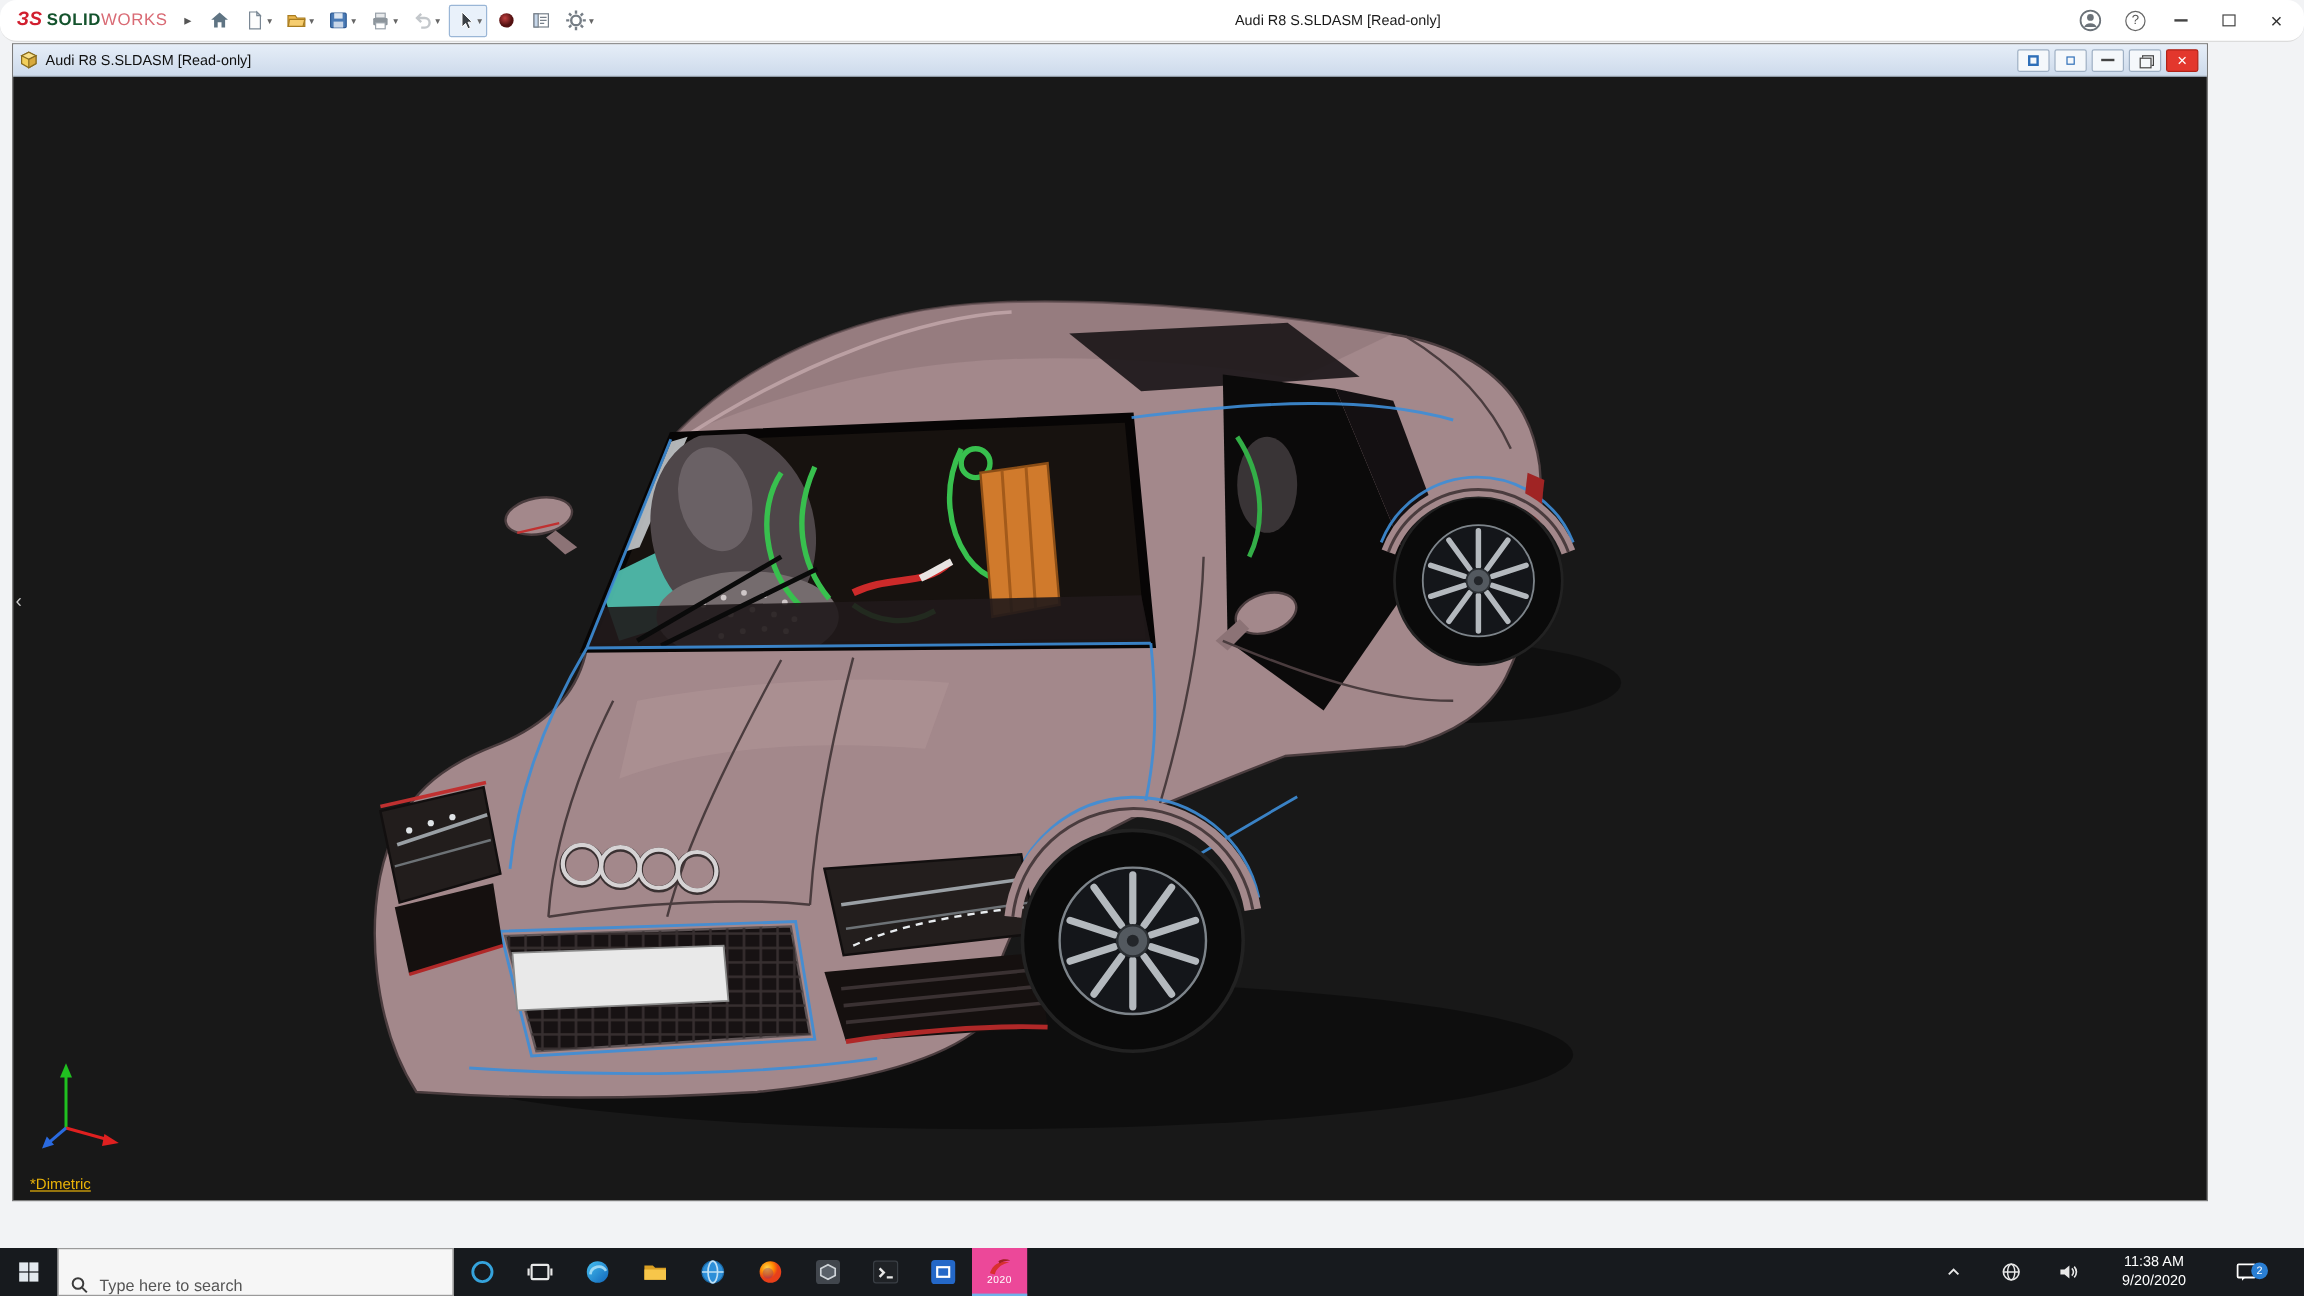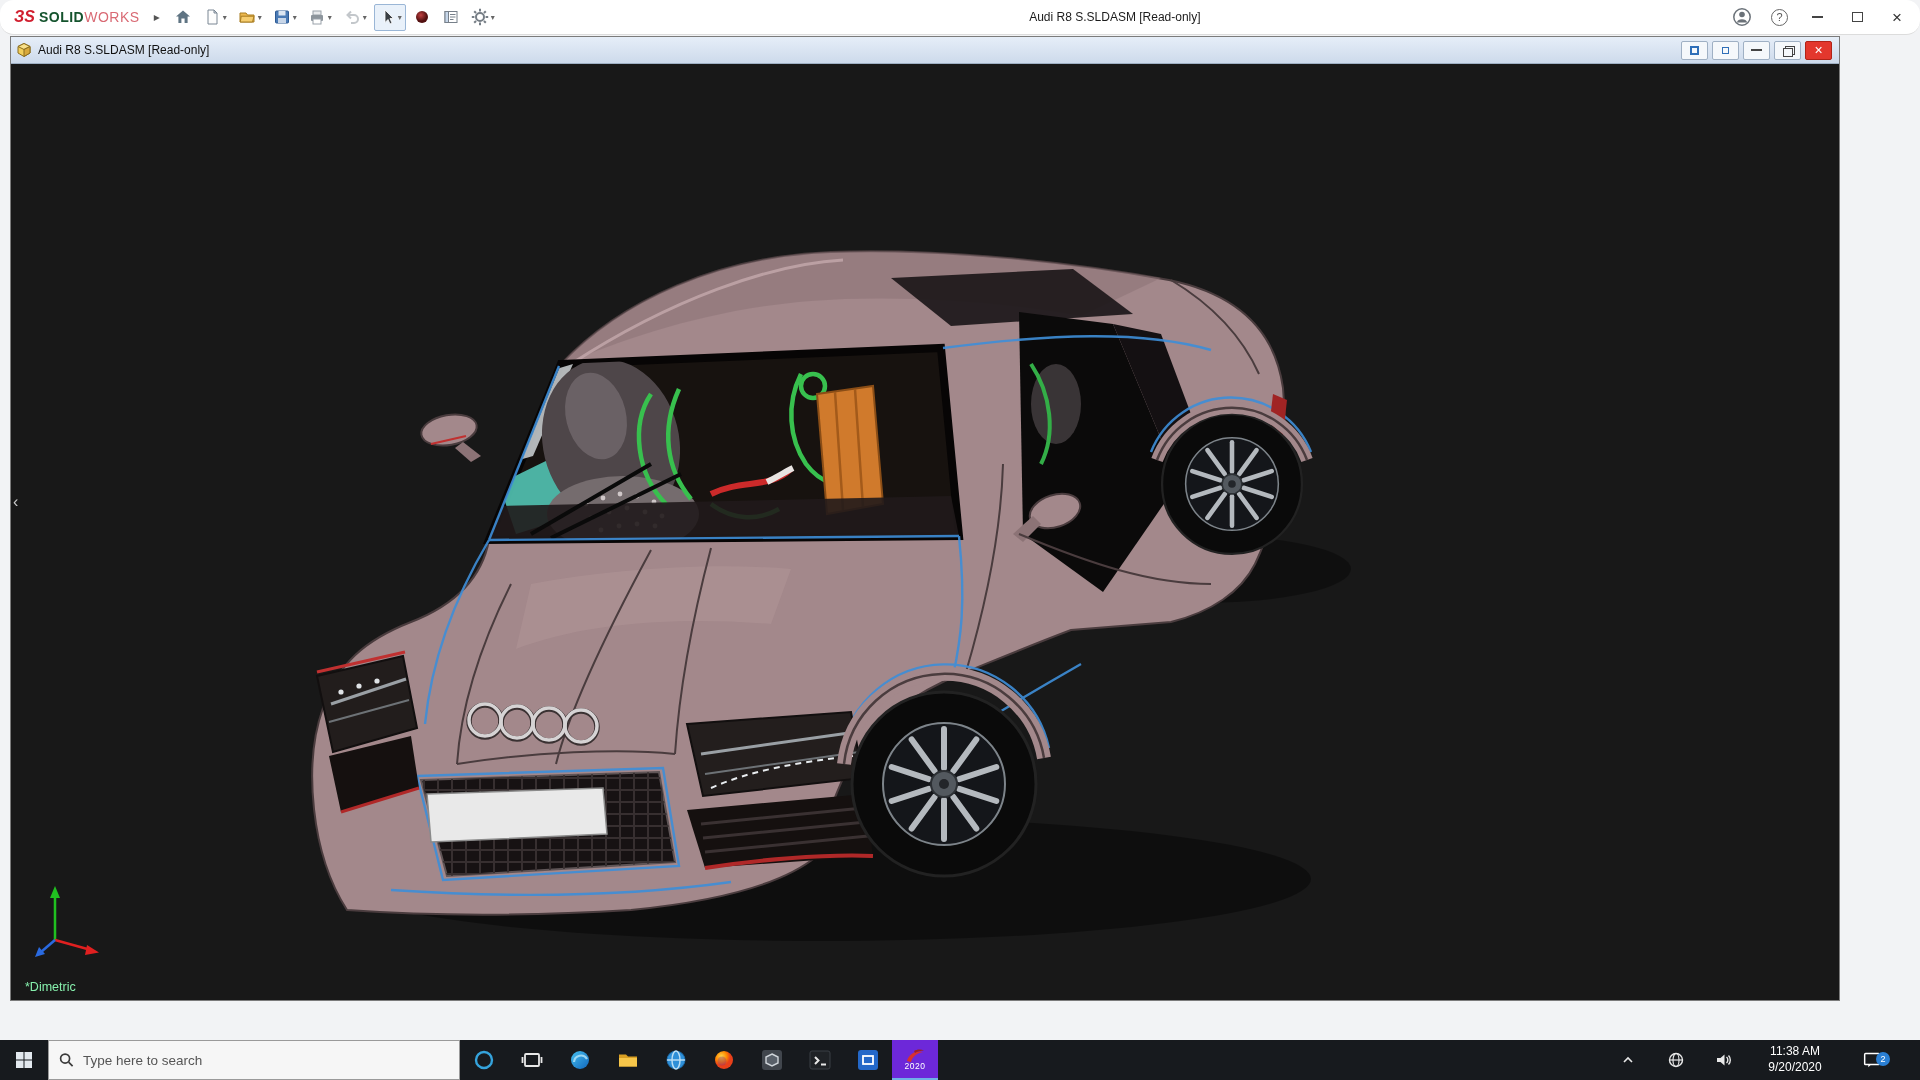--- a/index.html
+++ b/index.html
@@ -40,34 +40,34 @@
   .doc-btn .bluebox.small { width:7px; height:7px; border-width:1.5px; }
   .doc-btn .restore { position:relative; width:10px; height:9px; }
   .doc-btn .restore:before { content:""; position:absolute; left:2px; top:0; width:8px; height:7px; border:1.5px solid #444; }
   .doc-btn .restore:after { content:""; position:absolute; left:0; top:2px; width:8px; height:7px; border:1.5px solid #444; background:#f5f8fb; }
   .doc-btn.close { background:#e3372d; border-color:#b02318; color:#fff; font-size:14px; line-height:1; }
 
   
   .viewport { position:absolute; left:0; top:27px; width:1828px; height:936px; background:#181818; overflow:hidden; }
   .viewport svg.scene { position:absolute; left:0; top:0; width:100%; height:100%; }
   .edge-tab { position:absolute; left:2px; top:430px; color:#c9c9c9; font-size:16px; line-height:1; }
-  .view-label { position:absolute; left:14px; bottom:6px; color:#86efac; font-size:12.5px; }
+  .view-label { position:absolute; left:14px; bottom:6px; color:#eab308; font-size:12.5px;text-decoration:underline; }
   .triad { position:absolute; left:22px; bottom:34px; width:80px; height:88px; }
 
   
   .taskbar { position:absolute; left:0; bottom:0; width:1920px; height:40px; background:#171a1e;
              display:flex; align-items:stretch; color:#e8e8e8; }
   .tb-btn { width:48px; display:flex; align-items:center; justify-content:center; }
-  .tb-search { width:412px; background:#f6f6f6; border:1px solid #9a9a9a; display:flex; align-items:center; padding:0 10px; gap:9px; }
+  .tb-search { width:330px; background:#f6f6f6; border:1px solid #9a9a9a; display:flex; align-items:flex-end; padding:0 10px; gap:9px; }
   .tb-search input { border:none; outline:none; background:transparent; font-size:13.5px; color:#333;
                      font-family:"Liberation Sans",sans-serif; width:100%; }
   .tb-search input::placeholder { color:#555; }
   .tb-spacer { flex:1; }
   .tb-sw { width:46px; display:flex; flex-direction:column; align-items:center; justify-content:center;
-           background:#6d28d9; border-bottom:2px solid #6fb1e8; position:relative; }
+           background:#ec4899; border-bottom:2px solid #6fb1e8; position:relative; }
   .tb-sw .year { font-size:8.5px; color:#fff; margin-top:-3px; letter-spacing:.5px; }
   .tray { display:flex; align-items:center; gap:18px; padding-right:2px; }
   .tray .tb-btn { width:30px; }
   .clock { width:76px; text-align:center; font-size:12px; line-height:1.3; color:#fff; display:flex;
            flex-direction:column; justify-content:center; }
   .action-btn { width:42px; position:relative; display:flex; align-items:center; justify-content:center; }
   .badge { position:absolute; right:3px; bottom:5px; width:14px; height:14px; border-radius:50%;
            background:#2a7fd4; color:#fff; font-size:9px; display:flex; align-items:center; justify-content:center; }
   .show-desktop { width:7px; border-left:1px solid #5a5a5a; }
 </style>

